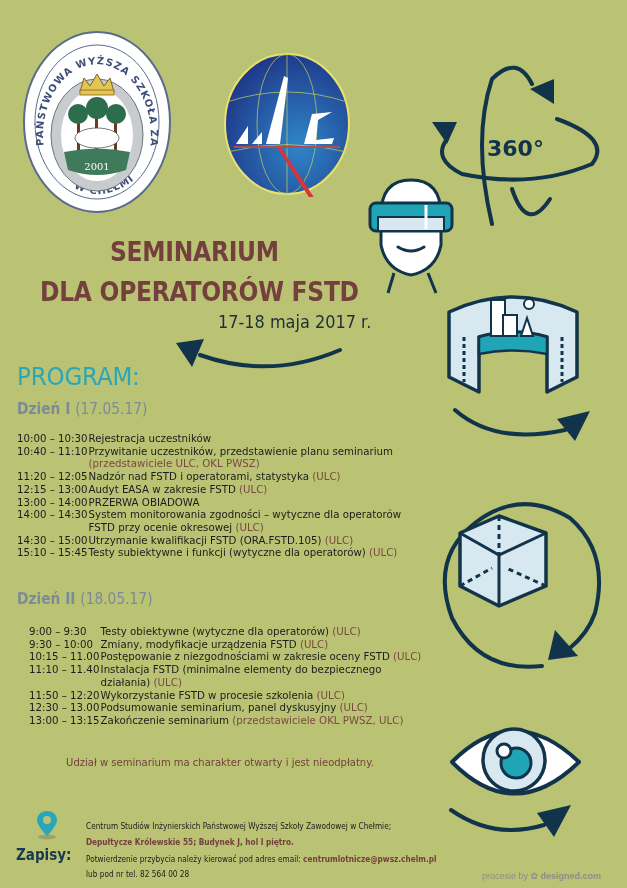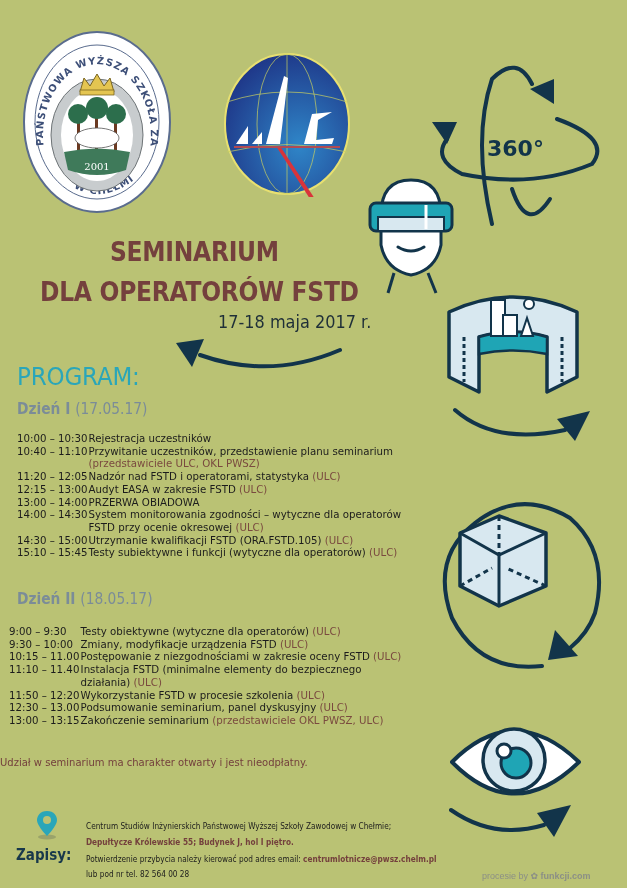--- a/index.html
+++ b/index.html
@@ -60,25 +60,25 @@
       line-height: 12.7px;
       color: #1c1c1c;
       font-family: "DejaVu Sans", sans-serif;
     }
     .schedule .row { display: flex; white-space: nowrap; transform: scaleX(0.93); transform-origin: left top; }
     .schedule .time { width: 77px; flex: none; }
     .schedule .desc { flex: none; }
     .schedule .org { color: #7a4a3f; }
     .schedule .indent { padding-left: 77px; }
     #day1-schedule { left: 17px; top: 433px; }
-    #day2-schedule { left: 9px; top: 626px; }
+    #day2-schedule { left: 29px; top: 626px; }
 
     #free-note {
       left: 0; width: 440px; top: 757px;
-      color: #74403d;
+      text-align: center; color: #74403d;
       font-size: 10px;
       font-family: "DejaVu Sans", sans-serif;
     }
 
     
     #pin-icon { left: 36px; top: 810px; width: 22px; height: 30px; }
     #zapisy-label {
       left: 16px; top: 846px;
       color: #18384b; font-weight: bold; font-size: 15px;
       font-family: "DejaVu Sans", sans-serif;
@@ -351,14 +351,14 @@
   </svg>
 </div>
 <div id="zapisy-label" class="abs">Zapisy:</div>
 
 <div id="footer-line-1" class="footer-line">Centrum Studiów Inżynierskich Państwowej Wyższej Szkoły Zawodowej w Chełmie;</div>
 <div id="footer-line-2" class="footer-line em">Depułtycze Królewskie 55; Budynek J, hol I piętro.</div>
 <div id="footer-line-3" class="footer-line"><span>Potwierdzenie przybycia należy kierować pod adres email: </span><span class="email">centrumlotnicze@pwsz.chelm.pl</span></div>
 <div id="footer-line-4" class="footer-line">lub pod nr tel. 82 564 00 28</div>
 
 <div id="credit" class="abs">
-  <span>procesie by </span><span>✿</span> <span class="bold">funkcji.com</span>
+  <span>procesie by </span><span>✿</span> <span class="bold">designed.com</span>
 </div>
 
 </body></html>

